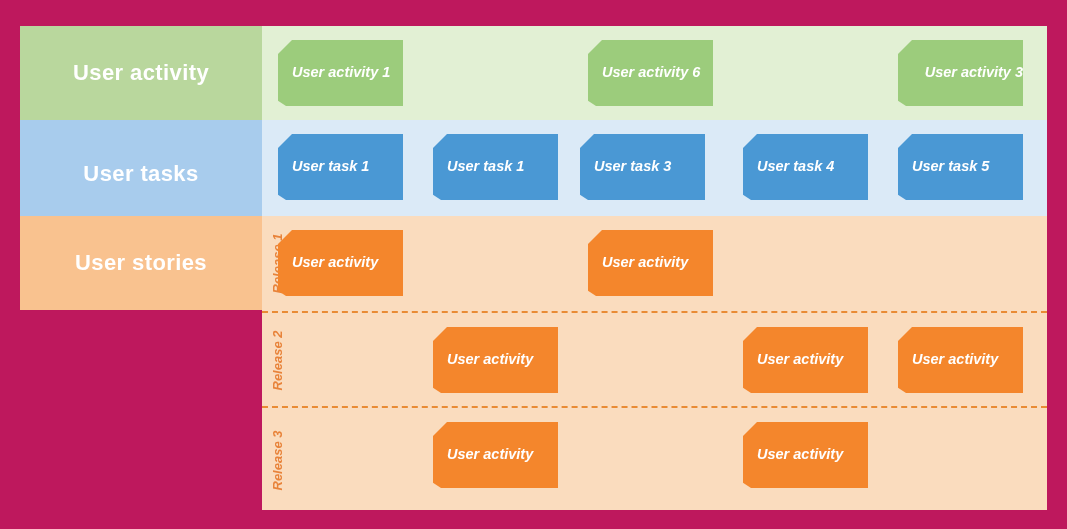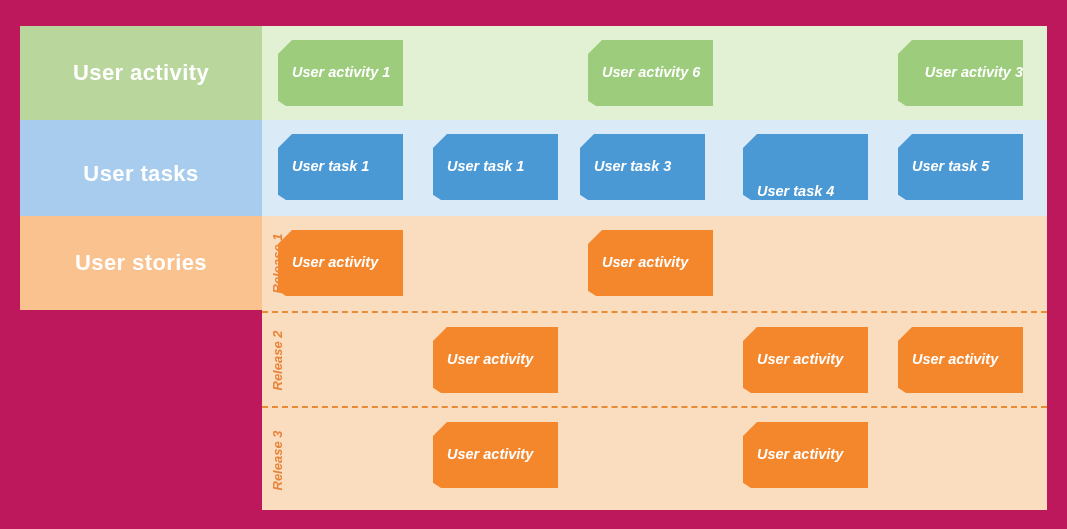--- a/index.html
+++ b/index.html
@@ -165,21 +165,21 @@
     <div class="lane lane-tasks">
       <div class="card blue in-task" style="left: 16px;">
         <span class="card-text">User task 1</span>
       </div>
       <div class="card blue in-task" style="left: 171px;">
         <span class="card-text">User task 1</span>
       </div>
       <div class="card blue in-task" style="left: 318px;">
         <span class="card-text">User task 3</span>
       </div>
-      <div class="card blue in-task" style="left: 481px; align-items: flex-end;">
+      <div class="card blue in-task" style="left: 481px;">
         <span class="card-text">User task 4</span>
       </div>
       <div class="card blue in-task" style="left: 636px;">
         <span class="card-text">User task 5</span>
       </div>
     </div>
 
     <div class="lane lane-stories">
 
       <div class="release-row r1">

